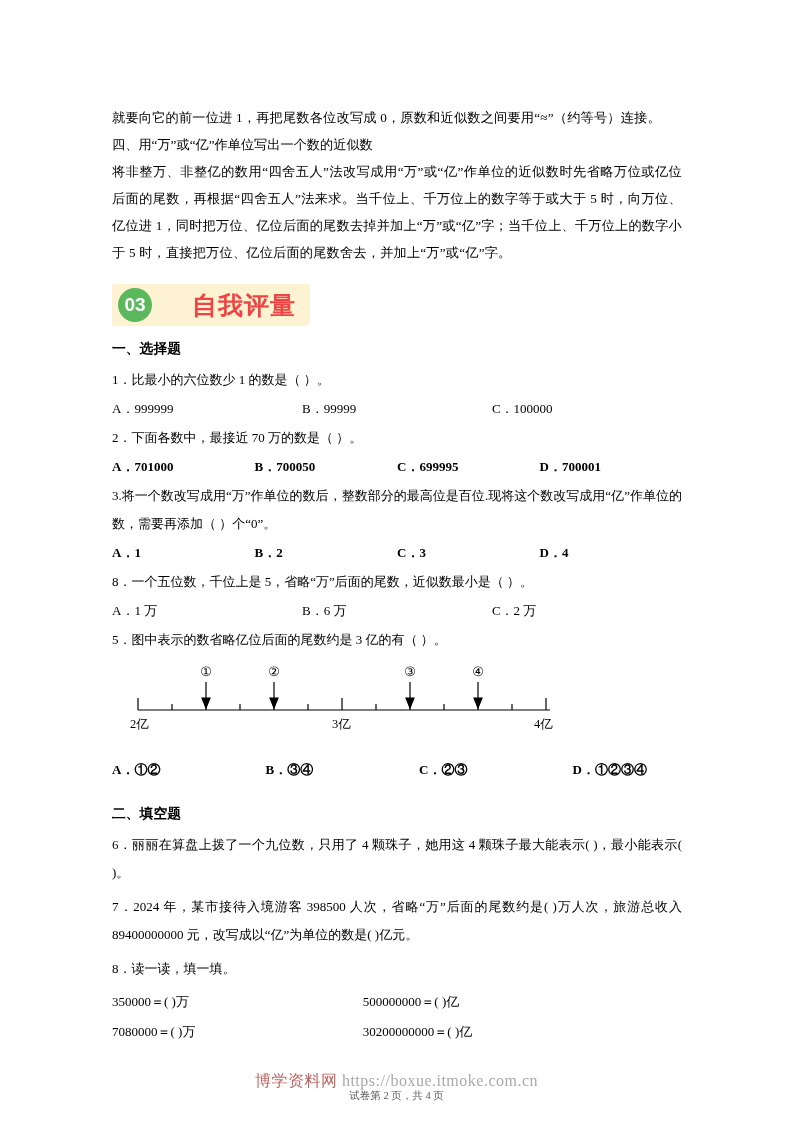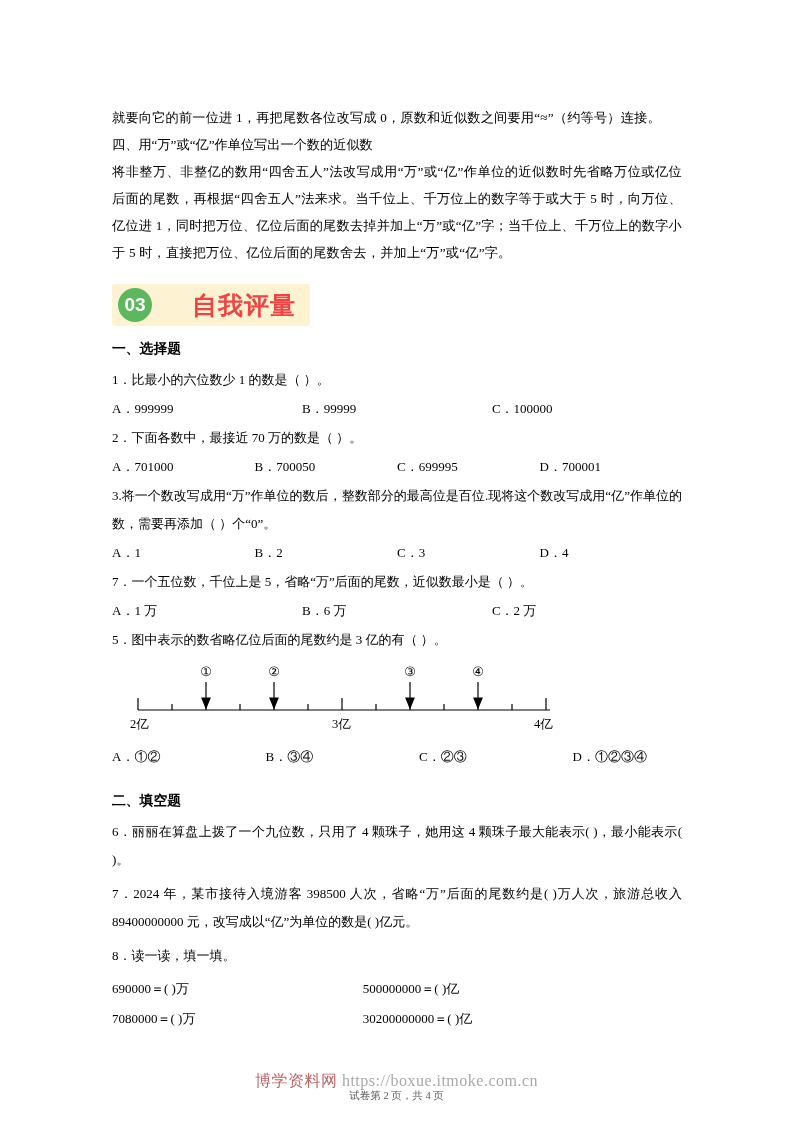--- a/index.html
+++ b/index.html
@@ -97,21 +97,21 @@
   }
   .opts {
     font-size: 13px;
     line-height: 30px;
     margin: 0;
     display: flex;
   }
   .opts span {
     display: inline-block;
   }
-  .opt-4 span { width: 25%; }
+  .opt-4 span { width: 25%; font-weight: bold; }
   .opt-3 span { width: 33.33%; }
   .numline-wrap {
     margin: 6px 0 2px 0;
     height: 80px;
     position: relative;
   }
   .numline {
     position: absolute;
     left: 18px;
     top: 0px;
@@ -178,21 +178,21 @@
     </div>
 
     <p class="q">3.将一个数改写成用“万”作单位的数后，整数部分的最高位是百位.现将这个数改写成用“亿”作单位的数，需要再添加（    ）个“0”。</p>
     <div class="opts opt-4">
       <span>A．1</span>
       <span>B．2</span>
       <span>C．3</span>
       <span>D．4</span>
     </div>
 
-    <p class="q">7．一个五位数，千位上是 5，省略“万”后面的尾数，近似数最小是（    ）。</p>
+    <p class="q">8．一个五位数，千位上是 5，省略“万”后面的尾数，近似数最小是（    ）。</p>
     <div class="opts opt-3">
       <span>A．1 万</span>
       <span>B．6 万</span>
       <span>C．2 万</span>
     </div>
 
     <p class="q">5．图中表示的数省略亿位后面的尾数约是 3 亿的有（    ）。</p>
 
     <div class="numline-wrap">
       <svg class="numline" viewBox="0 0 428 78" xmlns="http://www.w3.org/2000/svg">
@@ -234,35 +234,35 @@
         </g>
 
         <g font-family="Liberation Serif, serif" font-size="12.5" fill="#000">
           <text x="0" y="68">2亿</text>
           <text x="202" y="68">3亿</text>
           <text x="404" y="68">4亿</text>
         </g>
       </svg>
     </div>
 
-    <div class="opts opt-4" style="margin-top:2px;gap:44px;">
+    <div class="opts opt-4" style="margin-top:15px;gap:44px;">
       <span>A．①②</span>
       <span>B．③④</span>
       <span>C．②③</span>
       <span>D．①②③④</span>
     </div>
 
     <p class="big-sect" style="margin-top:14px;">二、填空题</p>
 
     <p class="q">6．丽丽在算盘上拨了一个九位数，只用了 4 颗珠子，她用这 4 颗珠子最大能表示(          )，最小能表示(          )。</p>
     <p class="q" style="margin-top:6px;">7．2024 年，某市接待入境游客 398500 人次，省略“万”后面的尾数约是(          )万人次，旅游总收入 89400000000 元，改写成以“亿”为单位的数是(          )亿元。</p>
     <p class="q" style="margin-top:6px;">8．读一读，填一填。</p>
 
     <div class="opts" style="margin-top:4px;">
-      <span class="fillline" style="width:44%">690000＝(           )万</span>
+      <span class="fillline" style="width:44%">350000＝(           )万</span>
       <span class="fillline" style="width:56%">500000000＝(           )亿</span>
     </div>
     <div class="opts">
       <span class="fillline" style="width:44%">7080000＝(           )万</span>
       <span class="fillline" style="width:56%">30200000000＝(           )亿</span>
     </div>
 
   </div>
 
   <div class="watermark">

